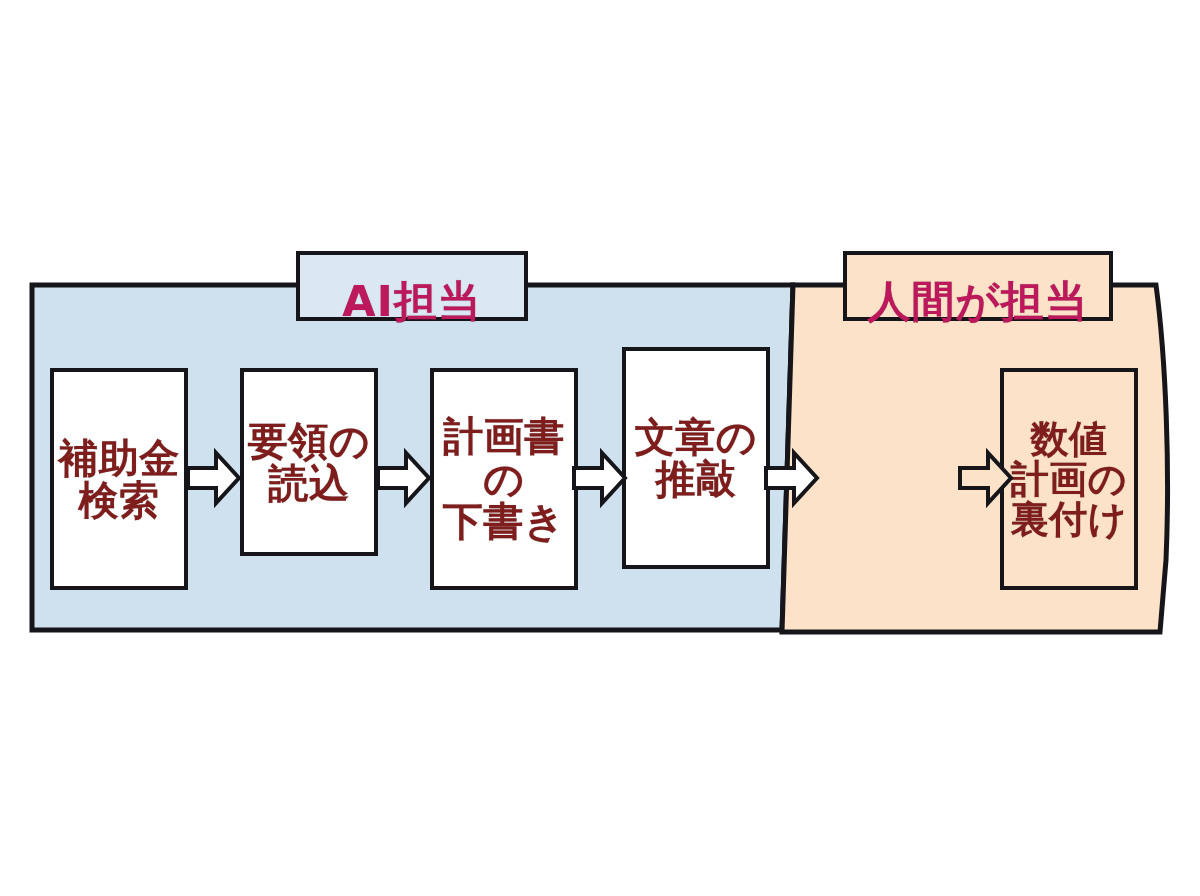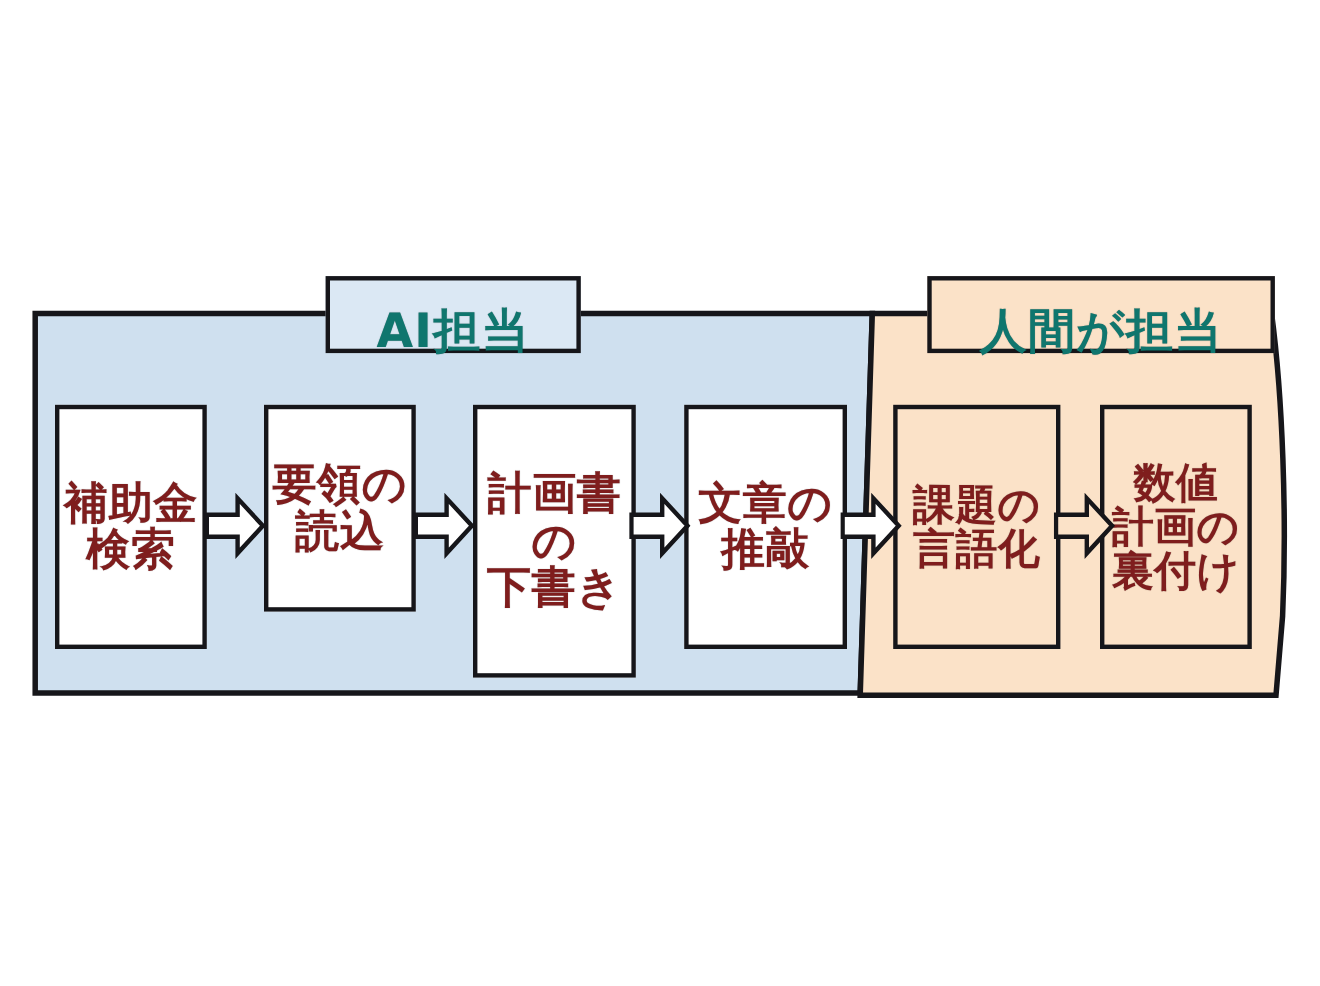--- a/index.html
+++ b/index.html
@@ -44,22 +44,22 @@
     font-weight: 700;
     color: #7f1d1d;
     line-height: 1.06;
     letter-spacing: 0.5px;
     white-space: pre-line;
     text-shadow: 0 0 1px rgba(0,0,0,0.35);
   }
 
   .box-1 { left: 50px;  top: 368px; width: 138px; height: 222px; }
   .box-2 { left: 240px; top: 368px; width: 138px; height: 188px; }
-  .box-3 { left: 430px; top: 368px; width: 148px; height: 248px; }
-  .box-4 { left: 622px; top: 368px; width: 148px; height: 222px; }
+  .box-3 { left: 430px; top: 368px; width: 148px; height: 222px; }
+  .box-4 { left: 622px; top: 347px; width: 148px; height: 222px; }
   .box-5 { left: 812px; top: 368px; width: 152px; height: 222px; }
   .box-6 { left: 1000px; top: 368px; width: 138px; height: 222px; justify-content: center; }
 
   .box-1 .process-box-label,
   .box-2 .process-box-label { font-size: 40px; }
   .box-3 .process-box-label,
   .box-4 .process-box-label { font-size: 40px; }
   .box-5 .process-box-label { font-size: 38px; }
   .box-6 .process-box-label { font-size: 38px; }
 
@@ -85,38 +85,38 @@
     box-sizing: border-box;
     border: 4px solid #16161a;
     display: flex;
     align-items: center;
     justify-content: center;
     text-align: center;
   }
   .section-label-text {
     font-weight: 700;
     font-size: 43px;
-    color: #0f766e;
+    color: #be185d;
     letter-spacing: 1px;
     line-height: 1;
     text-shadow: 0 0 1px rgba(0,0,0,0.35);
     margin-top: 30px;
   }
 
   .label-ai {
     left: 296px;
     top: 251px;
     width: 232px;
     height: 70px;
     background: #dbe8f4;
   }
   .label-human {
     left: 843px;
     top: 251px;
-    width: 316px;
+    width: 270px;
     height: 70px;
     background: #fbe2c8;
   }
 </style>
 </head>
 <body>
 
 <div id="diagram-root">
 
   <svg id="region-layer" viewBox="0 0 1200 896">
@@ -143,24 +143,20 @@
   </div>
   <div class="process-box box-3">
     <span class="process-box-label">計画書
 の
 下書き</span>
   </div>
   <div class="process-box box-4">
     <span class="process-box-label">文章の
 推敲</span>
   </div>
-  <div class="process-box box-5">
-    <span class="process-box-label">課題の
-言語化</span>
-  </div>
   <div class="process-box box-6">
     <span class="process-box-label">数値
 計画の
 裏付け</span>
   </div>
 
   <div class="arrow-holder arrow-1">
     <svg viewBox="0 0 56 64" width="56" height="64">
       <path d="M 2 22 L 30 22 L 30 7 L 53 32 L 30 57 L 30 42 L 2 42 Z" fill="#ffffff" stroke="#16161a" stroke-width="4" stroke-linejoin="miter"></path>
     </svg>

